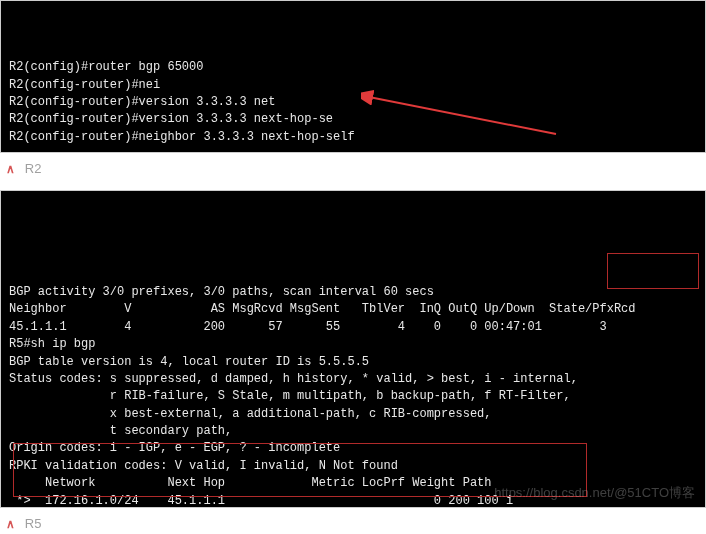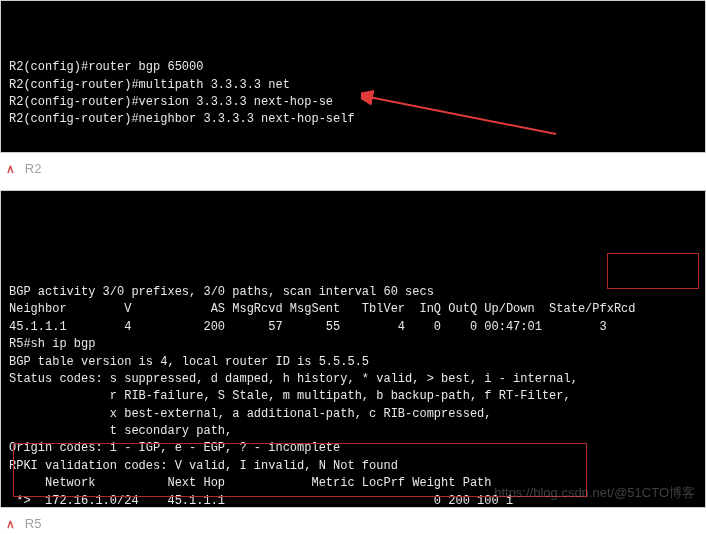--- a/index.html
+++ b/index.html
@@ -67,21 +67,21 @@
 
   <div class="terminal" id="term1" style="height:153px;">
     <svg class="arrow-svg" viewBox="0 0 200 50">
       <defs>
         <marker id="ah" markerWidth="10" markerHeight="8" refX="2" refY="4" orient="auto">
           <polygon points="0 0, 10 4, 0 8" fill="#e03a3a"></polygon>
         </marker>
       </defs>
       <line x1="195" y1="45" x2="8" y2="8" stroke="#e03a3a" stroke-width="2" marker-end="url(#ah)"></line>
     </svg>
-  <div class="line">R2(config)#router bgp 65000</div><div class="line">R2(config-router)#multipath 3.3.3.3 net</div><div class="line">R2(config-router)#version 3.3.3.3 next-hop-se</div><div class="line">R2(config-router)#neighbor 3.3.3.3 next-hop-self</div></div>
+  <div class="line">R2(config)#router bgp 65000</div><div class="line">R2(config-router)#nei</div><div class="line">R2(config-router)#version 3.3.3.3 net</div><div class="line">R2(config-router)#version 3.3.3.3 next-hop-se</div><div class="line">R2(config-router)#neighbor 3.3.3.3 next-hop-self</div></div>
 
   <div class="collapse-row">
     <span class="chev">∧</span>
     <span>R2</span>
   </div>
 
   <div class="terminal" id="term2" style="height:318px; position:relative;">
     <div class="hl-box hl-state"></div>
     <div class="hl-box hl-routes"></div>
     <div class="watermark">https://blog.csdn.net/@51CTO博客</div>

